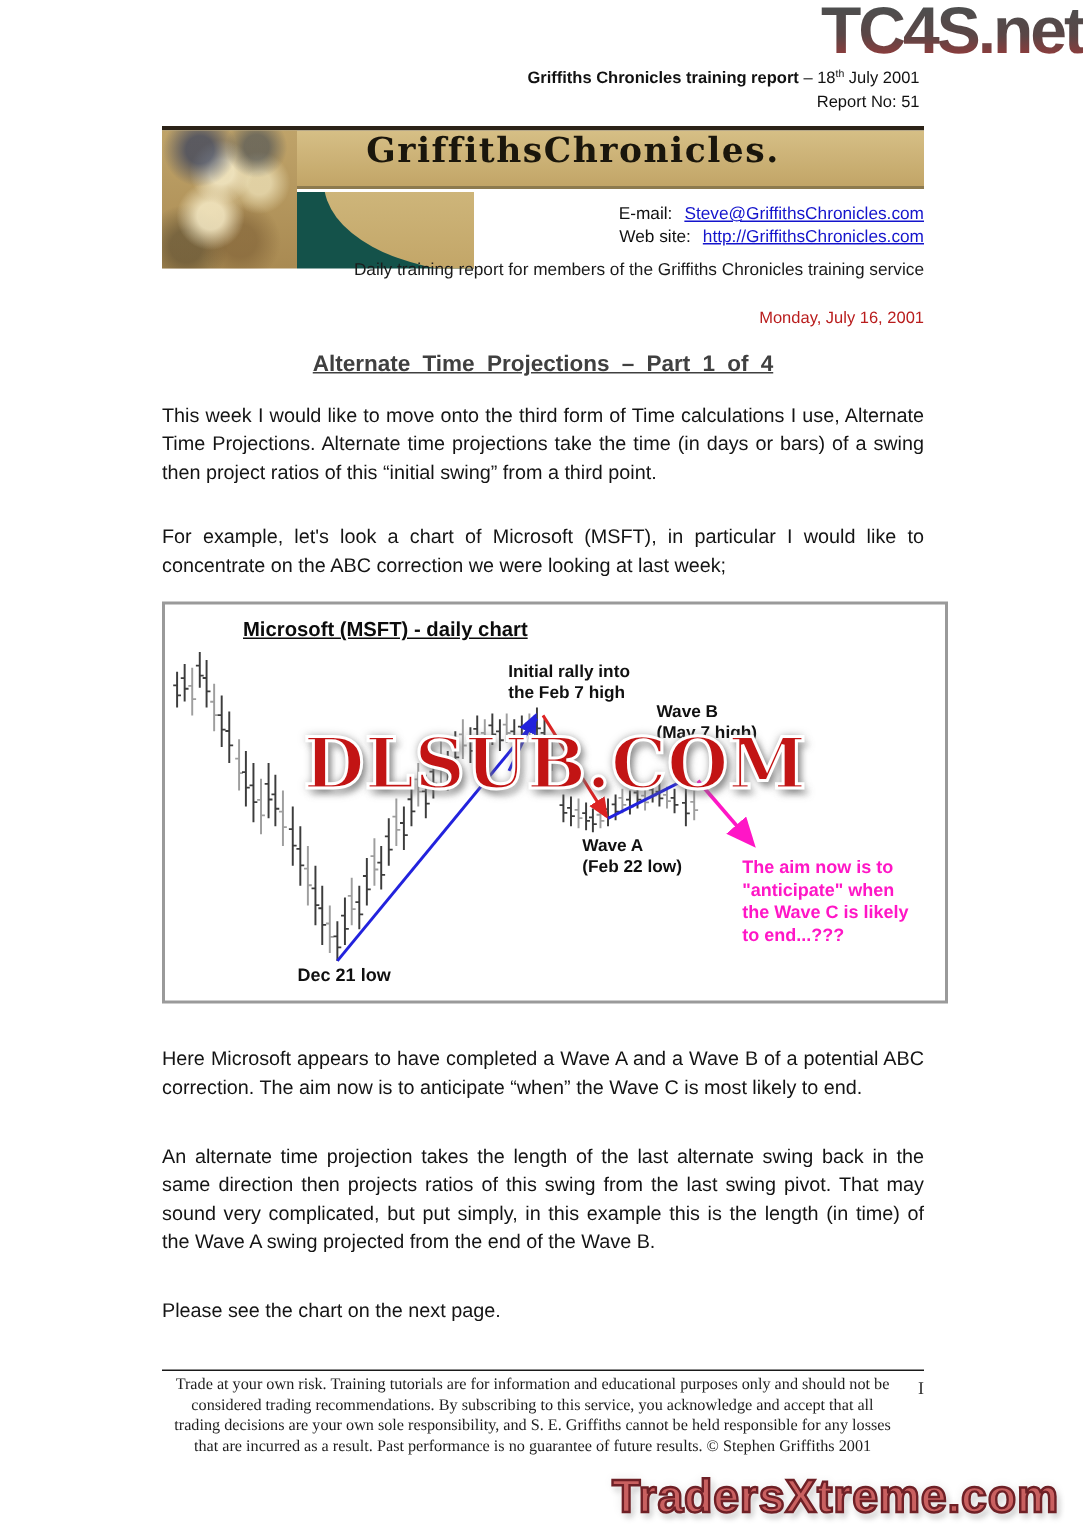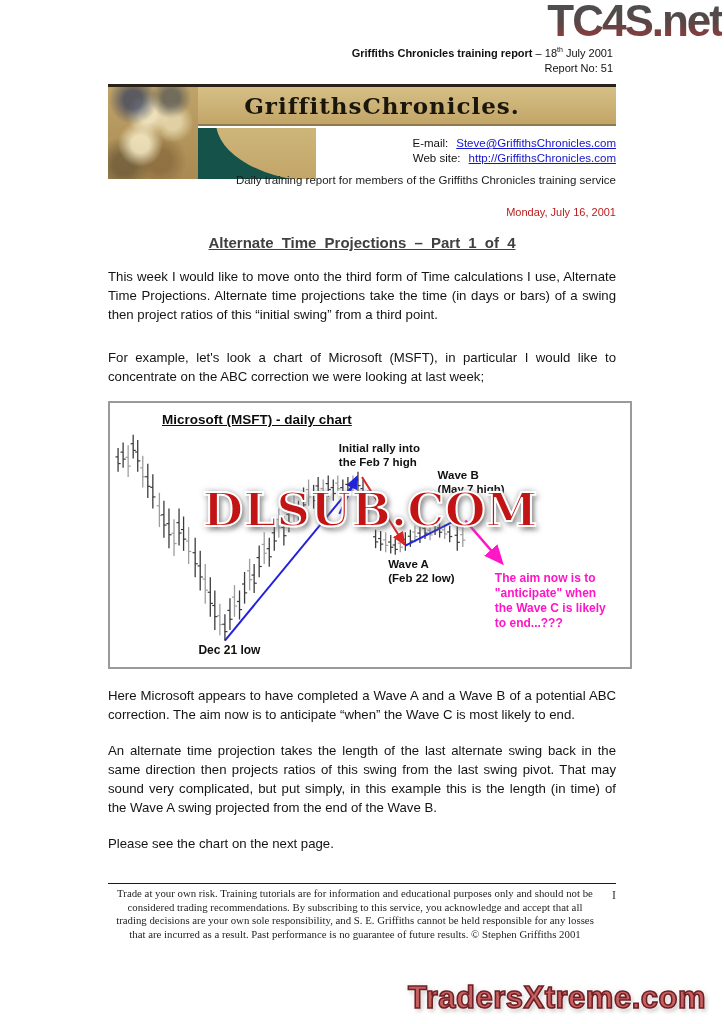--- a/index.html
+++ b/index.html
@@ -28,21 +28,21 @@
 
   
   .content { position:absolute; left:108px; top:84px; width:508px; }
 
   
   .banner-zone { position:relative; height:110px; }
   .banner-topline { height:3px; background:#2b2217; }
   .banner-bar {
     height:39px; background:linear-gradient(#d6bf86, #c2a567);
     border-bottom:2px solid #8d7a4e;
-    display:flex; align-items:center; justify-content:center;
+    display:flex; justify-content:center;
   }
   .banner-title {
     font-family:"DejaVu Serif", serif; font-weight:bold;
     font-size:23px; letter-spacing:1px; color:#1a160c; padding-left:40px;
   }
   .banner-photo {
     position:absolute; left:0; top:3px; width:90px; height:92px;
     background:
       radial-gradient(circle at 28% 14%, rgba(38,52,92,.65) 0 9%, transparent 24%),
       radial-gradient(circle at 70% 12%, rgba(40,56,80,.5) 0 8%, transparent 20%),
@@ -73,21 +73,21 @@
     font-size:11.5px; color:#1b1b1b;
   }
 
   
   .date-line { margin-top:12px; text-align:right; font-size:11px; color:#b91c1c; }
   .doc-title {
     margin-top:16px; text-align:center; font-size:15px; font-weight:bold;
     text-decoration:underline; word-spacing:4px; color:#404040;
   }
   .para {
-    margin-top:17px; font-size:13.2px; line-height:19px;
+    margin-top:27px; font-size:13.2px; line-height:19px;
     text-align:justify; color:#141414;
   }
   .para.first { margin-top:16px; }
   .para.gap { margin-top:24px; }
 
   
   .chart-frame {
     position:relative; margin-top:15px; width:524px; height:268px;
     border:2px solid #9a9a9a; background:#fff;
   }

